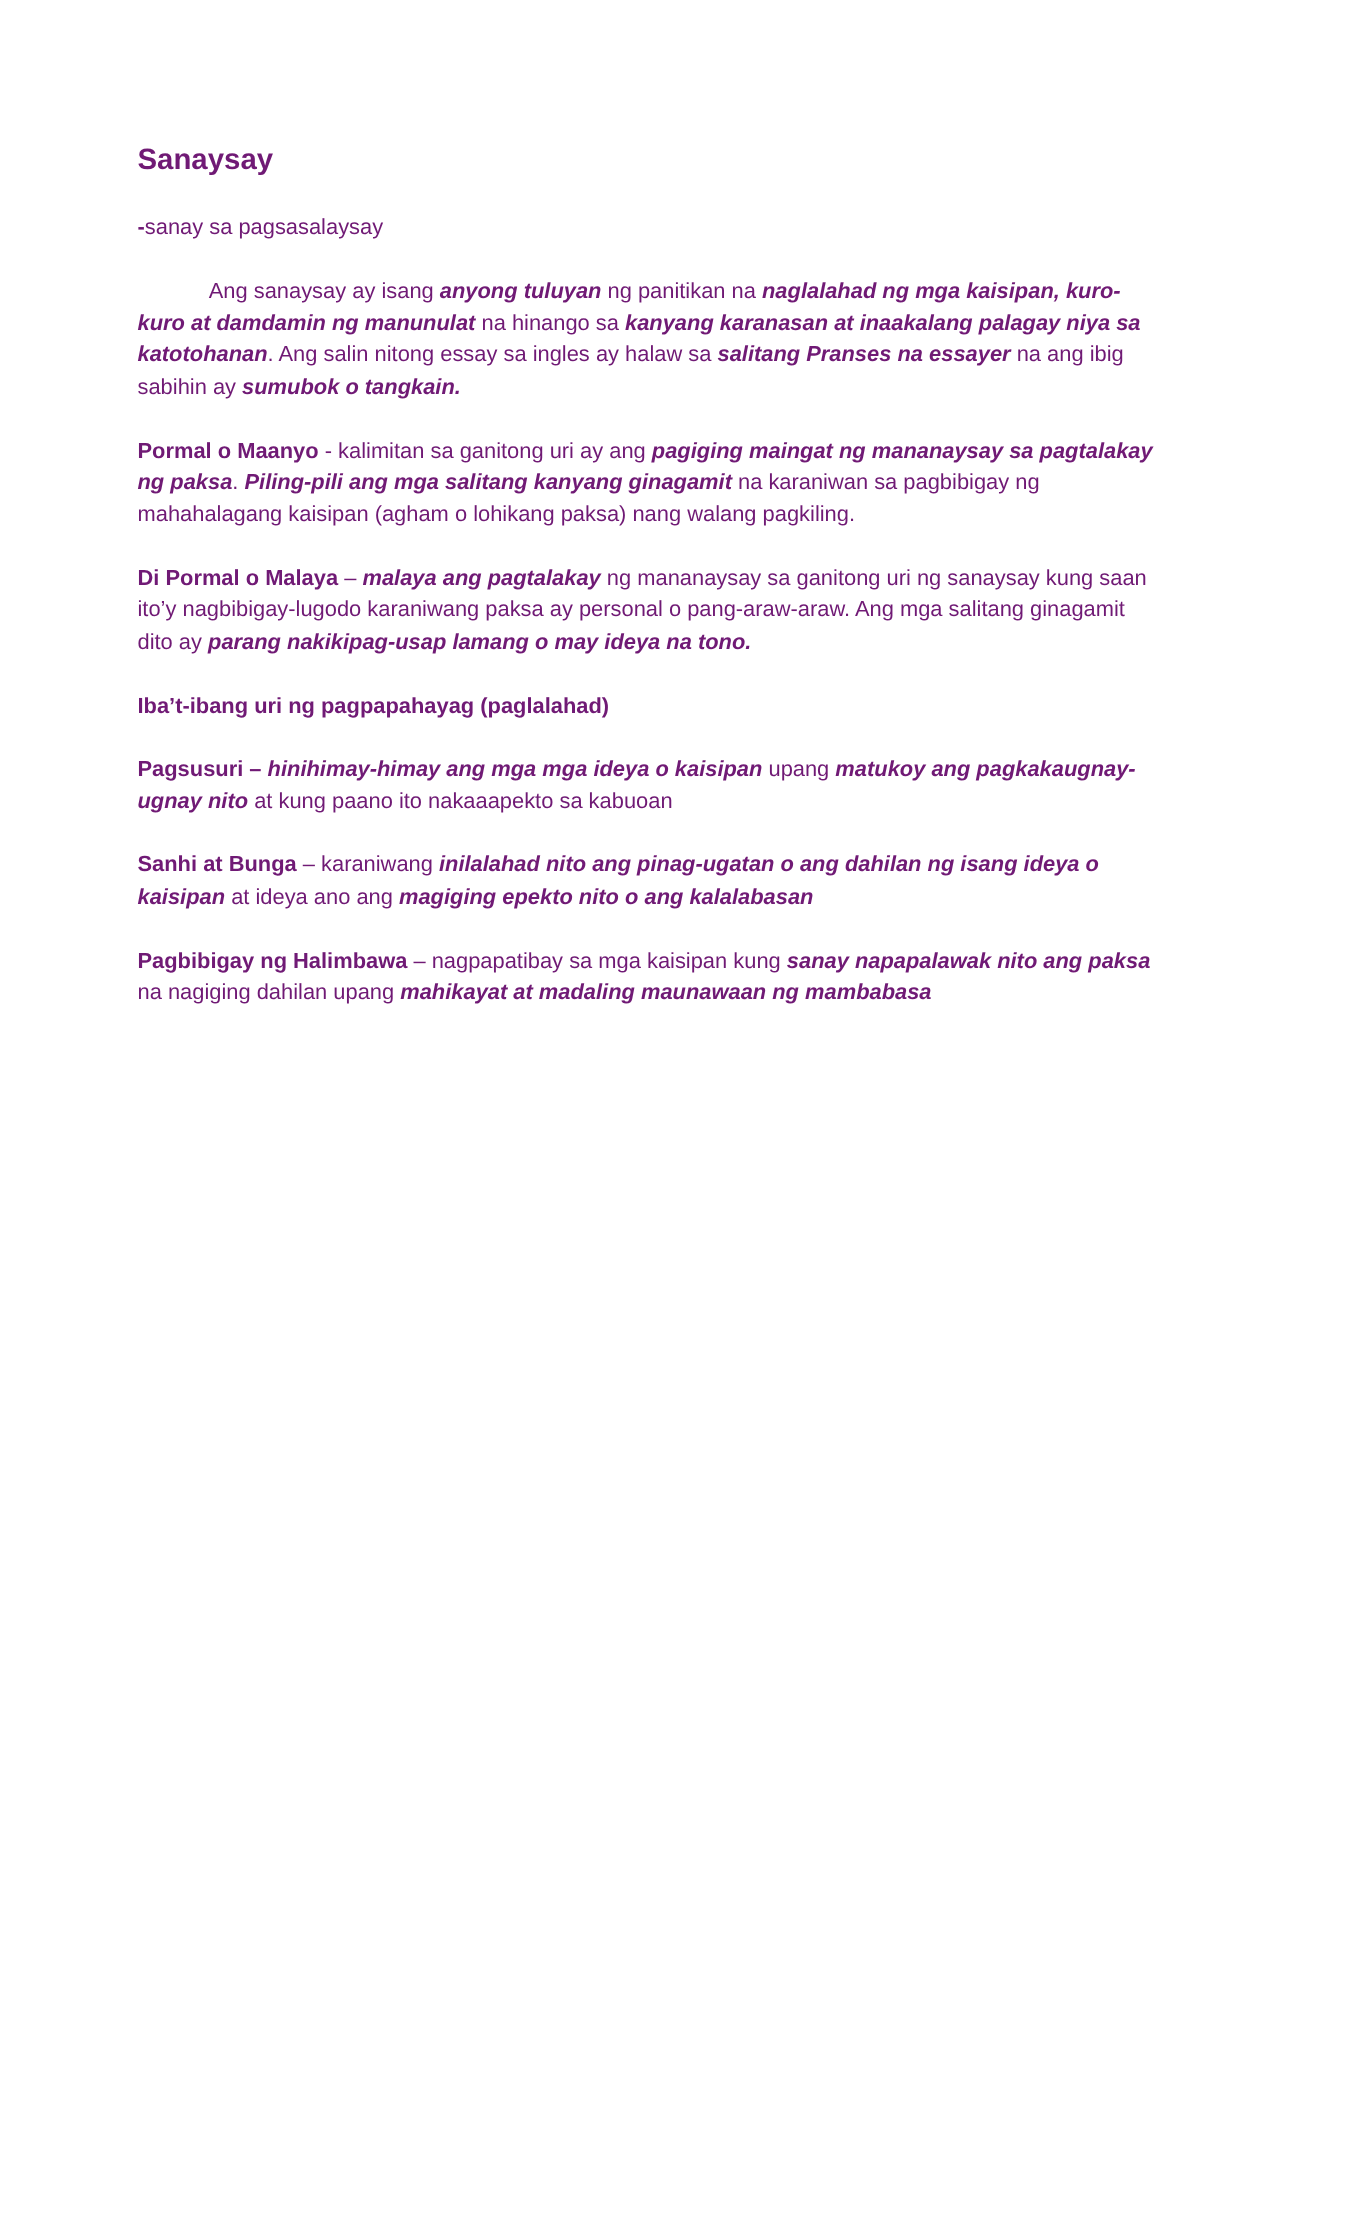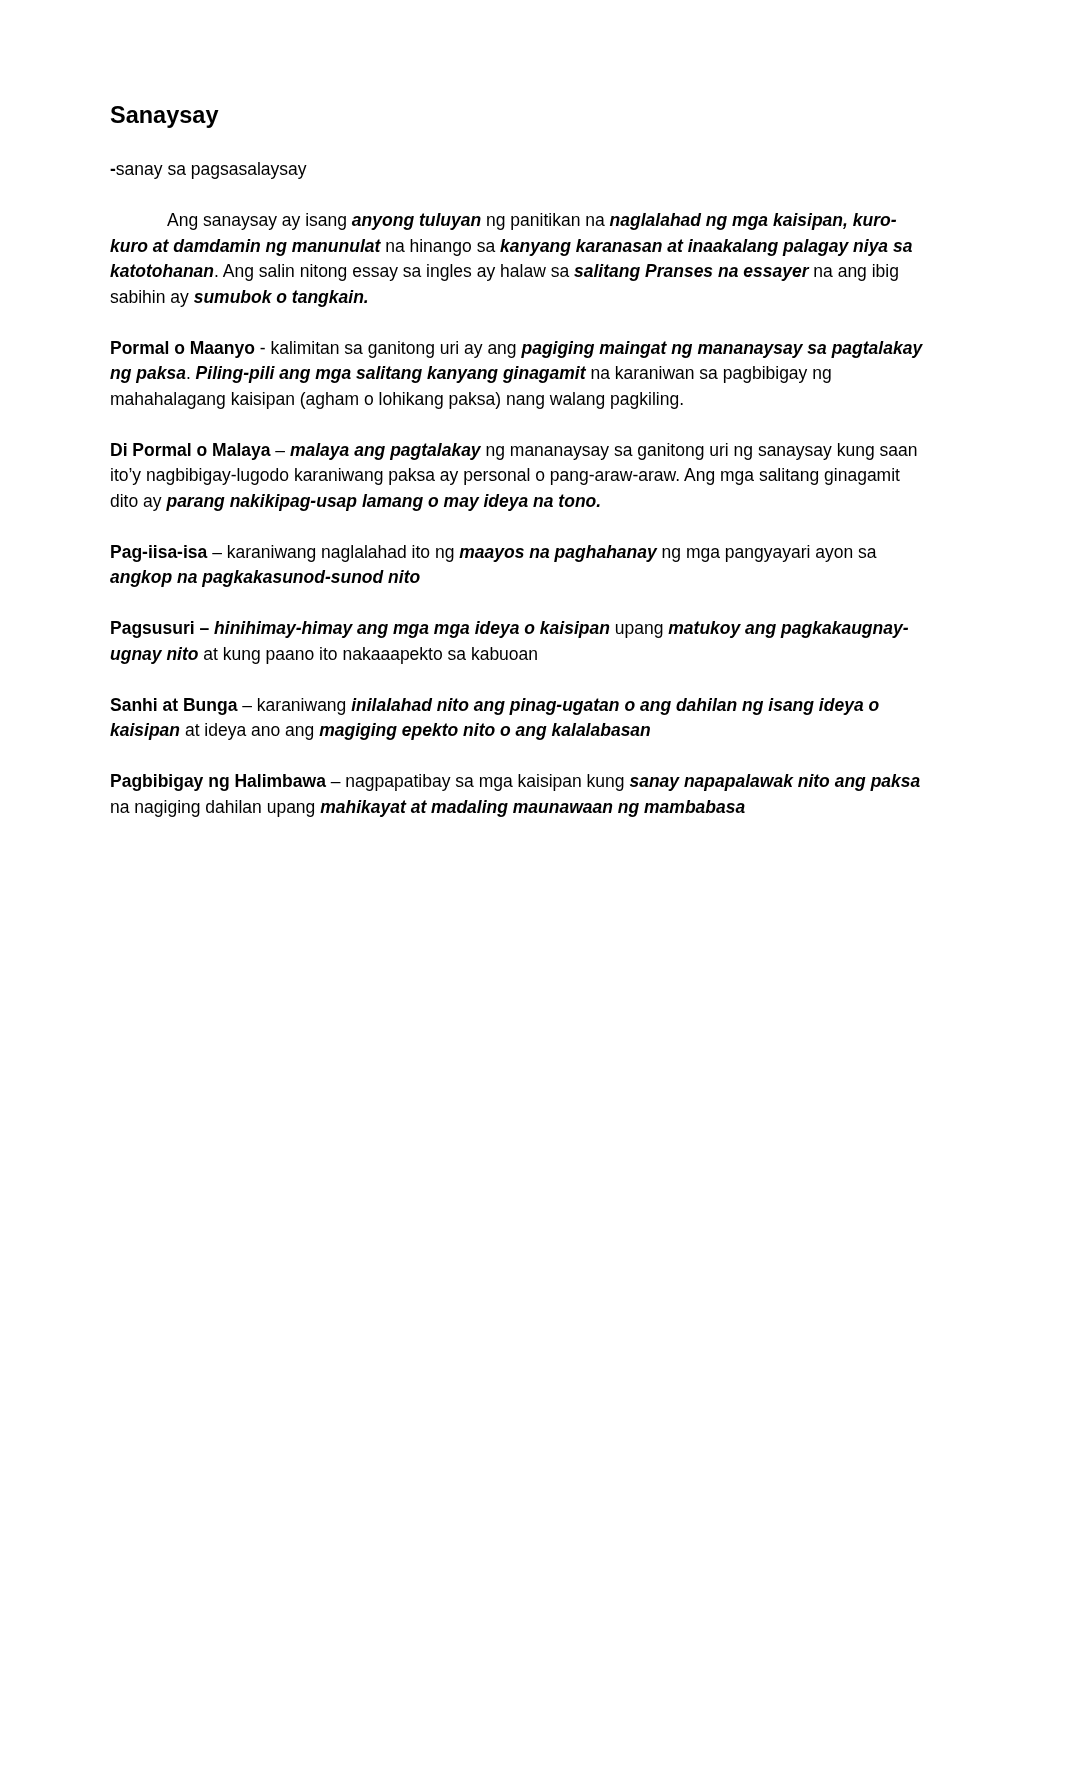--- a/index.html
+++ b/index.html
@@ -9,25 +9,25 @@
     height: 1778px;
     background: #ffffff;
     font-family: "Liberation Sans", sans-serif;
     color: #000000;
     position: relative;
     overflow: hidden;
   }
   .doc {
     position: absolute;
     left: 110px;
-    top: 100px;
+    top: 112px;
     width: 822px;
     font-size: 17.5px;
     line-height: 25.5px;
-    color: #000000;
+    color: #701a75;
   }
   .block { margin: 0 0 25.5px 0; }
   .title {
     font-size: 23.5px;
     line-height: 31px;
     font-weight: bold;
     margin-bottom: 26px;
   }
   .indent { text-indent: 57px; }
   .b { font-weight: bold; }
@@ -36,18 +36,18 @@
 </head>
 <body>
 
 <div class="doc">
   <div>
       <div class="block title"><span class="b">Sanaysay</span></div>
       <div class="block"><span class="b">-</span><span>sanay sa pagsasalaysay</span></div>
       <div class="block indent"><span>Ang sanaysay ay isang </span><span class="b i">anyong tuluyan</span><span> ng panitikan na </span><span class="b i">naglalahad ng mga kaisipan, kuro-kuro at damdamin ng manunulat</span><span> na hinango sa </span><span class="b i">kanyang karanasan at inaakalang palagay niya sa katotohanan</span><span>. Ang salin nitong essay sa ingles ay halaw sa </span><span class="b i">salitang Pranses na essayer</span><span> na ang ibig sabihin ay </span><span class="b i">sumubok o tangkain.</span></div>
       <div class="block"><span class="b">Pormal o Maanyo</span><span> - kalimitan sa ganitong uri ay ang </span><span class="b i">pagiging maingat ng mananaysay sa pagtalakay ng paksa</span><span>. </span><span class="b i">Piling-pili ang mga salitang kanyang ginagamit</span><span> na karaniwan sa pagbibigay ng mahahalagang kaisipan (agham o lohikang paksa) nang walang pagkiling.</span></div>
       <div class="block"><span class="b">Di Pormal o Malaya</span><span> – </span><span class="b i">malaya ang pagtalakay</span><span> ng mananaysay sa ganitong uri ng sanaysay kung saan ito’y nagbibigay-lugodo karaniwang paksa ay personal o pang-araw-araw. Ang mga salitang ginagamit dito ay </span><span class="b i">parang nakikipag-usap lamang o may ideya na tono.</span></div>
-      <div class="block"><span class="b">Pag-iisa-isa</span><span> – karaniwang naglalahad ito ng </span><span class="b i">maayos na paghahanay</span><span> ng mga pangyayari ayon sa </span><span class="b i">angkop na pagkakasunod-sunod nito</span></div>
+      <div class="block"><span class="b">Iba’t-ibang uri ng pagpapahayag (paglalahad)</span></div>
       <div class="block"><span class="b">Pagsusuri</span><span class="b"> – </span><span class="b i">hinihimay-himay ang mga mga ideya o kaisipan</span><span> upang </span><span class="b i">matukoy ang pagkakaugnay-ugnay nito</span><span> at kung paano ito nakaaapekto sa kabuoan</span></div>
       <div class="block"><span class="b">Sanhi at Bunga</span><span> – karaniwang </span><span class="b i">inilalahad nito ang pinag-ugatan o ang dahilan ng isang ideya o kaisipan</span><span> at ideya ano ang </span><span class="b i">magiging epekto nito o ang kalalabasan</span></div>
       <div class="block"><span class="b">Pagbibigay ng Halimbawa</span><span> – nagpapatibay sa mga kaisipan kung </span><span class="b i">sanay napapalawak nito ang paksa</span><span> na nagiging dahilan upang </span><span class="b i">mahikayat at madaling maunawaan ng mambabasa</span></div>
     </div>
 </div>
 
 </body></html>

